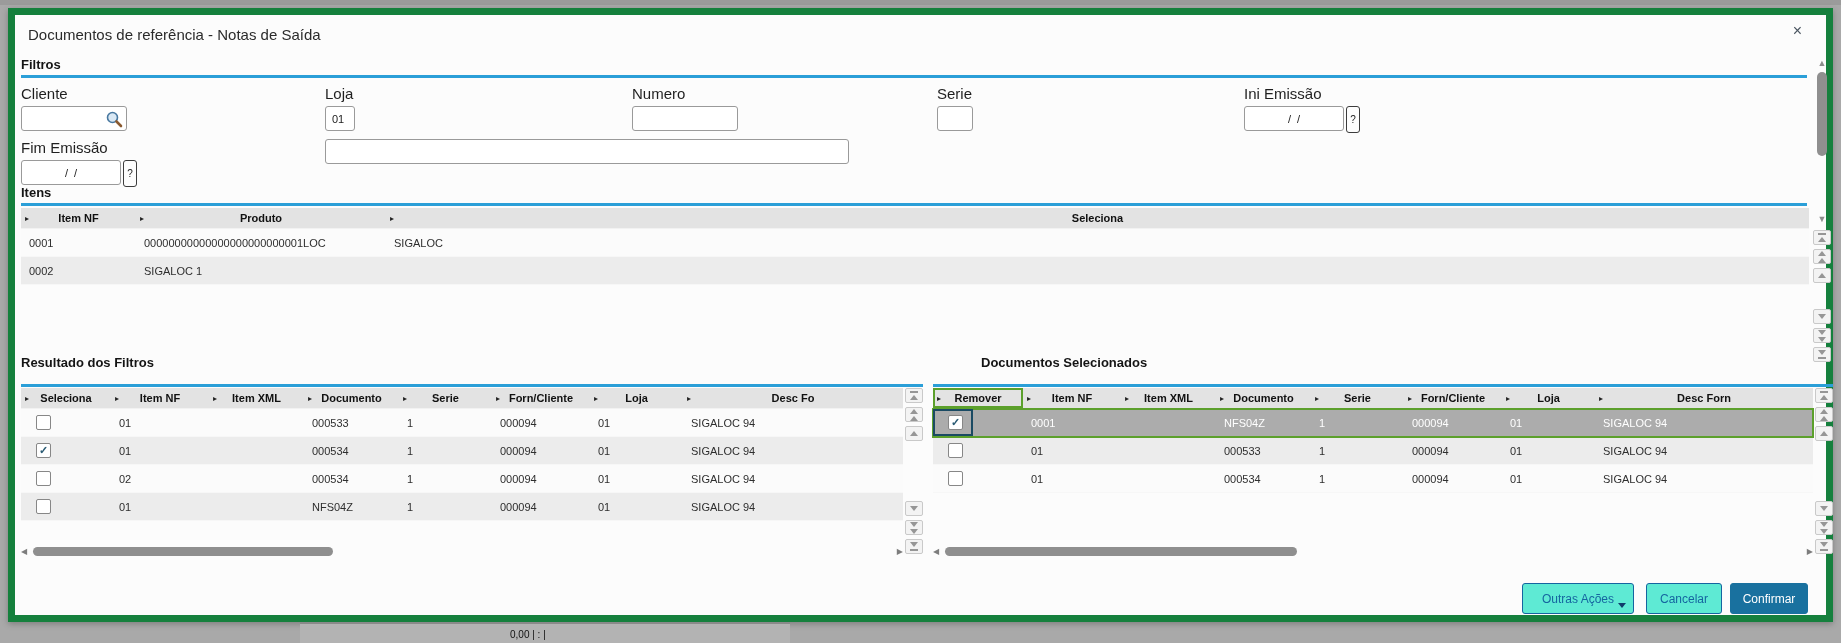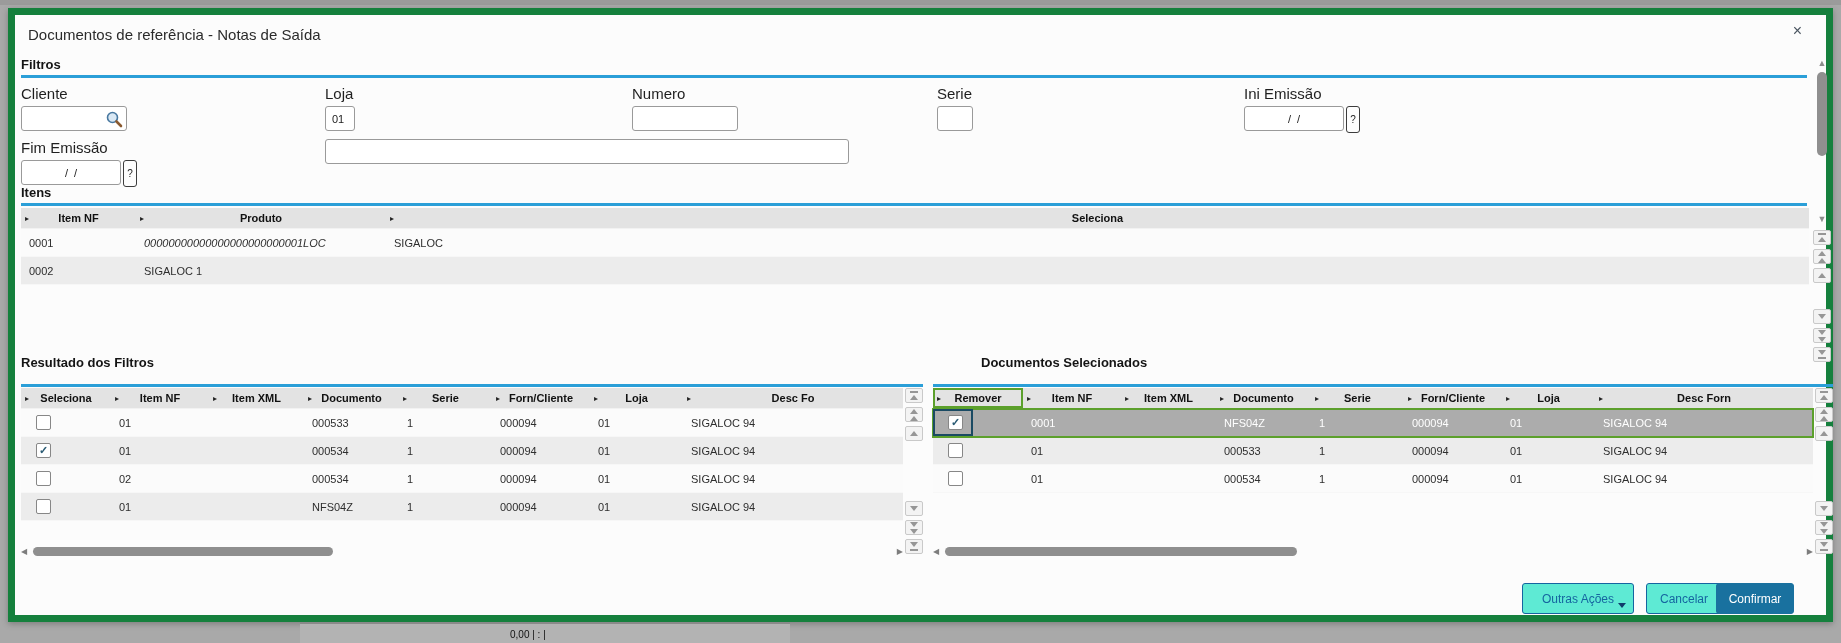--- a/index.html
+++ b/index.html
@@ -156,21 +156,21 @@
           <span class="sort">▸</span>
           <span class="hlabel">Produto</span>
         </div>
         <div class="hcell grow">
           <span class="sort">▸</span>
           <span class="hlabel">Seleciona</span>
         </div>
       </div>
       <div class="trow">
         <div class="cell" style="width: 115px;">0001</div>
-        <div class="cell" style="width: 250px; font-style: italic;">00000000000000000000000001LOC</div>
+        <div class="cell" style="width: 250px;">00000000000000000000000001LOC</div>
         <div class="cell grow">SIGALOC</div>
       </div>
       <div class="trow alt">
         <div class="cell" style="width: 115px;">0002</div>
         <div class="cell grow">SIGALOC 1</div>
       </div>
     </div>
   <div class="navstack" style="left:1798px;top:215px;height:136px;">
       <div class="navbtn">
         <div class="bar"></div>
@@ -424,21 +424,21 @@
     </div>
   </div>
 
   <button class="btn outline" style="right:192px;width:112px;">
     <span>Outras Ações</span>
     <span class="ddtri"></span>
   </button>
   <button class="btn outline" style="right:104px;width:76px;">
     <span>Cancelar</span>
   </button>
-  <button class="btn fill" style="right:32px;width:78px;">
+  <button class="btn fill" style="right:18px;width:78px;">
     <span>Confirmar</span>
   </button>
 
 </div>
 
 <div class="band-frag">
   <span class="fragtext">0,00 | : |</span>
 </div>
 
 </body></html>

